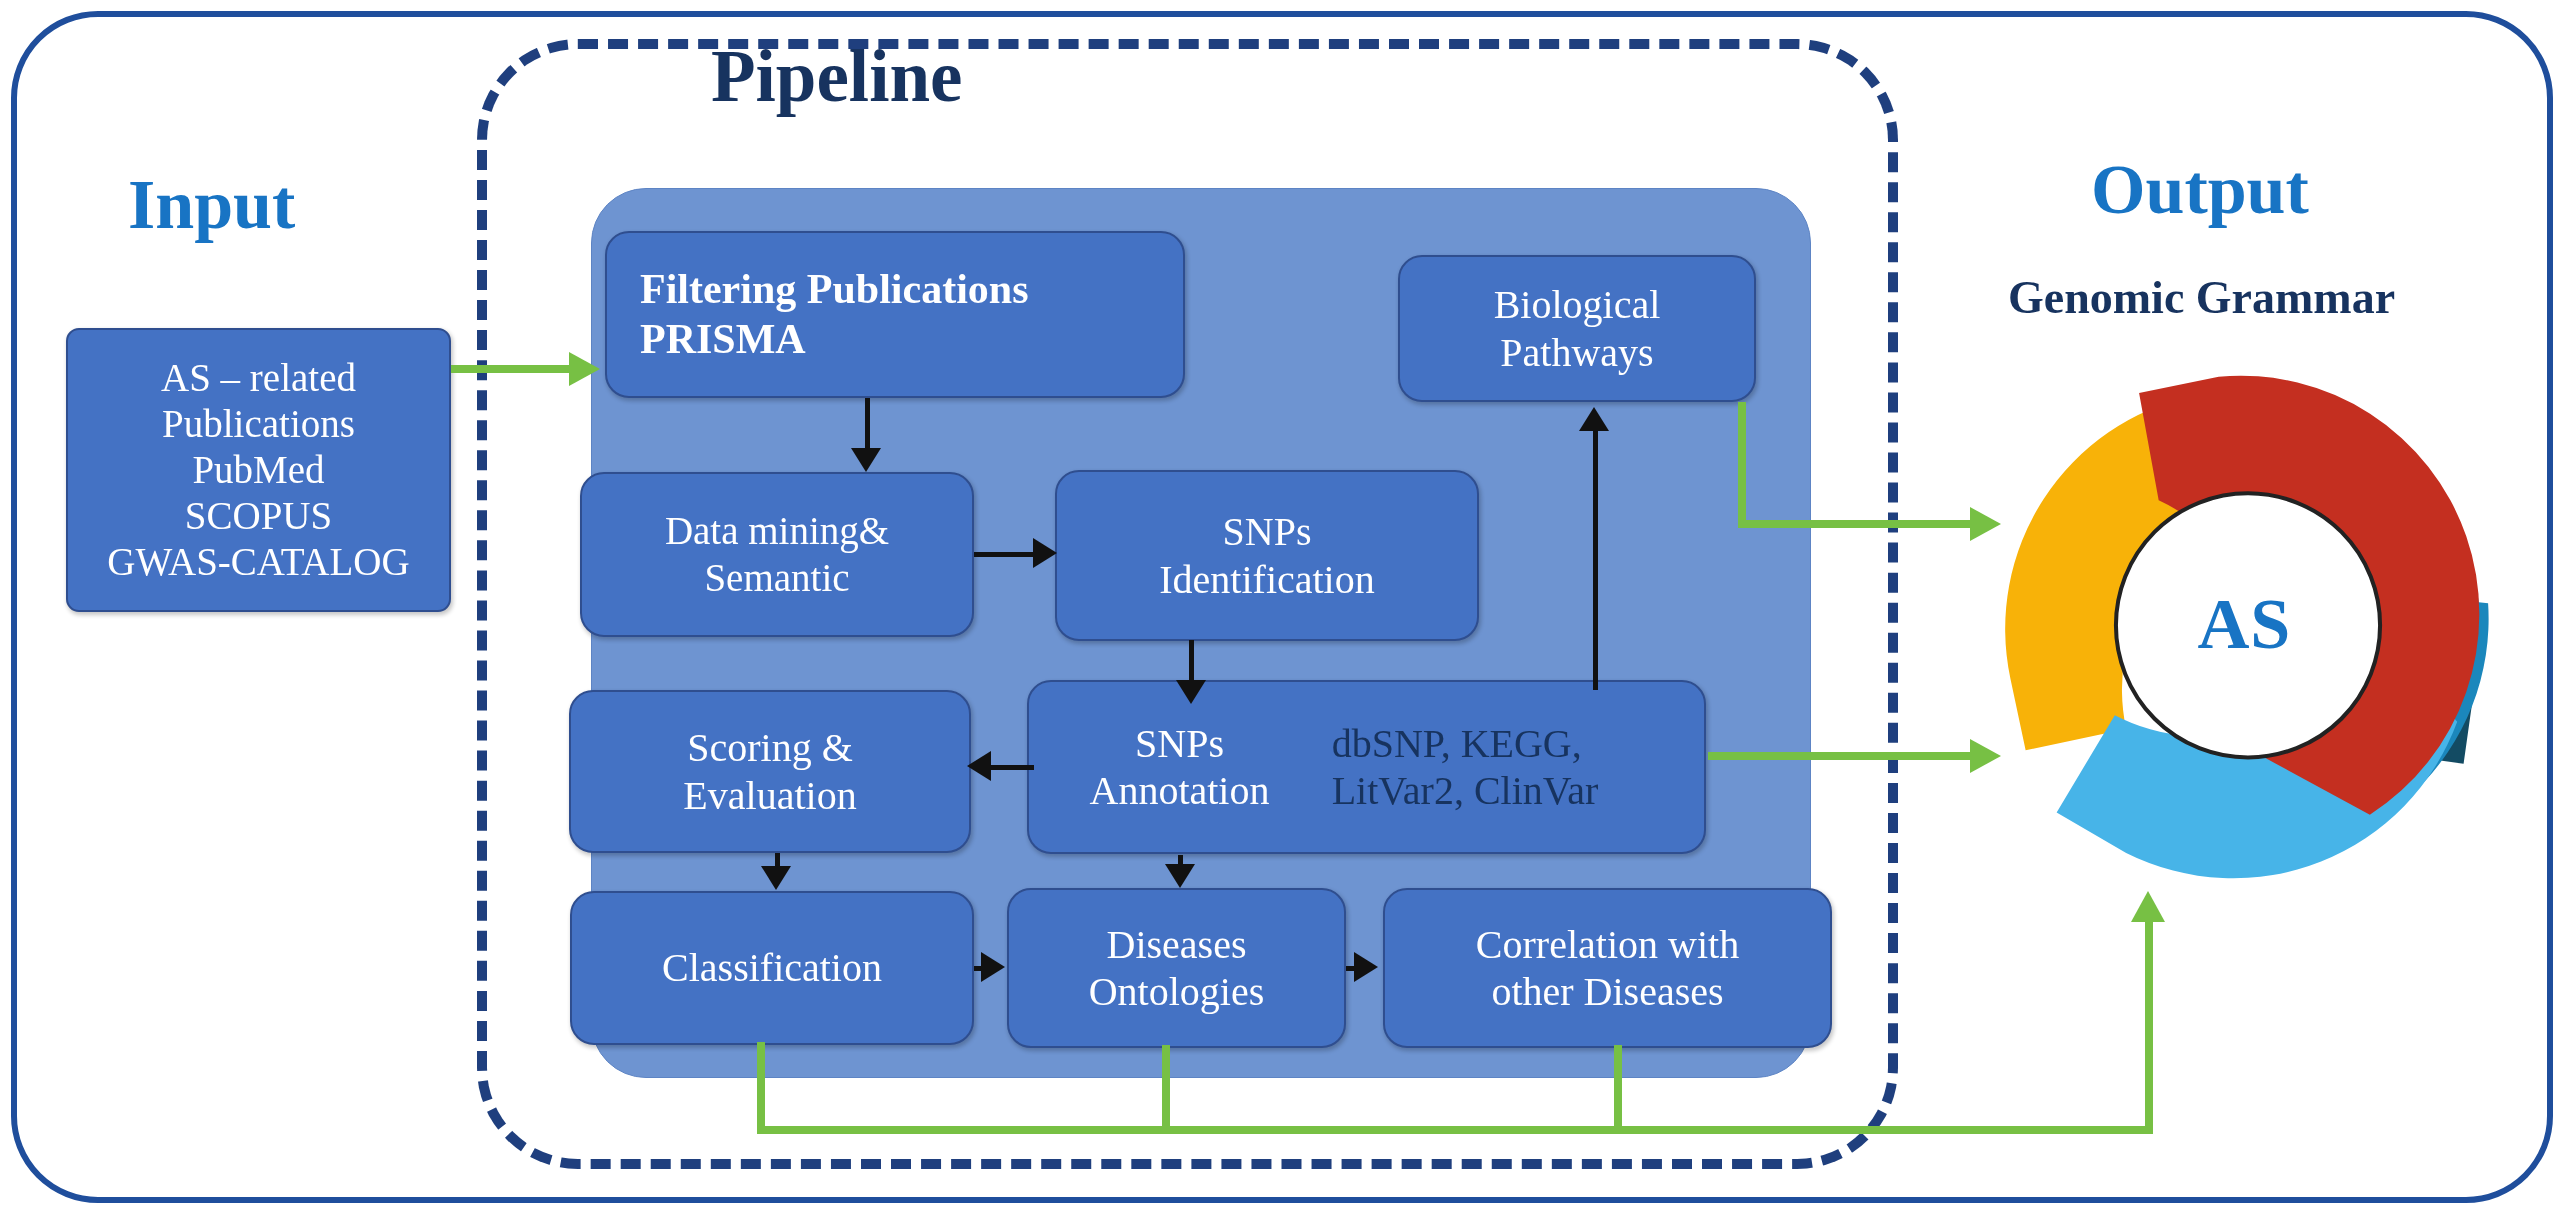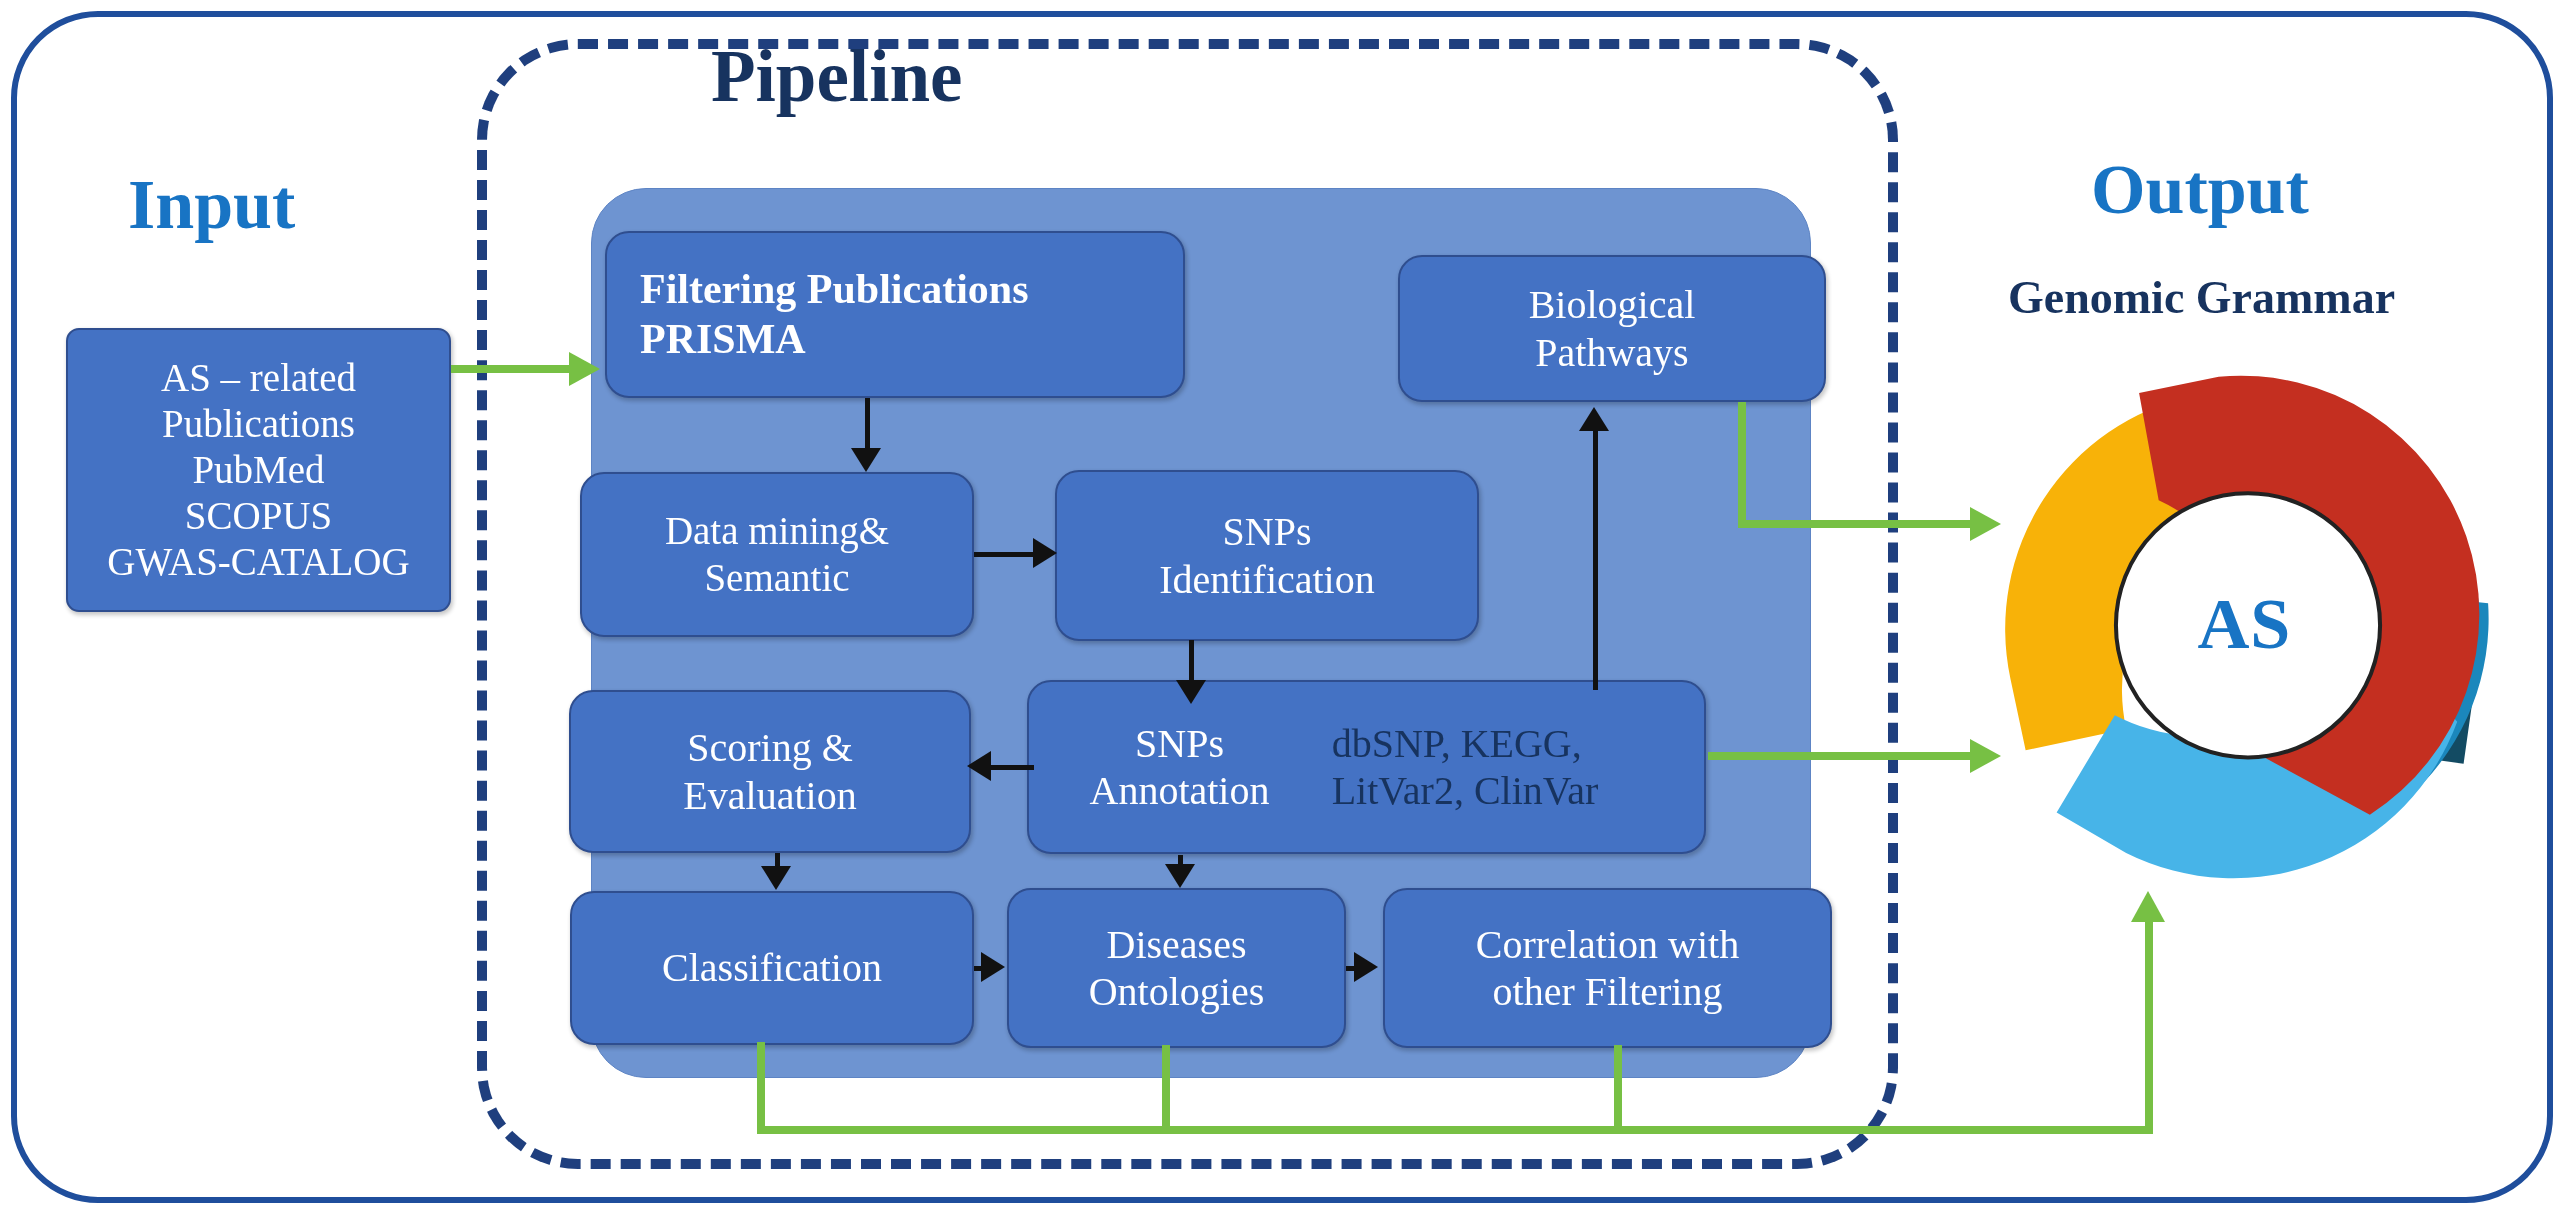--- a/index.html
+++ b/index.html
@@ -46,21 +46,21 @@
 
   
   #node-input{left:66px;top:328px;width:385px;height:284px;font-size:39px;border-radius:13px;}
 
   
   #node-filtering{left:605px;top:231px;width:580px;height:167px;
     justify-content:flex-start;text-align:left;font-weight:bold;font-size:42px;}
   #node-filtering .lines{padding-left:33px;}
 
   
-  #node-pathways{left:1398px;top:255px;width:428px;height:147px;font-size:40px;}
+  #node-pathways{left:1398px;top:255px;width:358px;height:147px;font-size:40px;}
 
   
   #node-datamining{left:580px;top:472px;width:394px;height:165px;font-size:39px;}
   
   #node-snpsid{left:1055px;top:470px;width:424px;height:171px;font-size:40px;}
 
   
   #node-scoring{left:569px;top:690px;width:402px;height:163px;font-size:40px;}
 
   
@@ -162,21 +162,21 @@
   <span class="lines">Classification</span>
 </div>
 
 <div class="node" id="node-ontologies">
   <span class="lines">Diseases
 Ontologies</span>
 </div>
 
 <div class="node" id="node-correlation">
   <span class="lines">Correlation with
-other Filtering</span>
+other Diseases</span>
 </div>
 
 <div class="bk-line" style="left:865px;top:398px;width:4.6px;height:51px;"></div>
 <div class="bk-arrow arrow-down" style="left:851px;top:448px;"></div>
 
 <div class="bk-line" style="left:974px;top:552px;width:61px;height:4.6px;"></div>
 <div class="bk-arrow arrow-right" style="left:1033px;top:538px;"></div>
 
 <div class="bk-line" style="left:1189px;top:640px;width:4.6px;height:44px;"></div>
 <div class="bk-arrow arrow-down" style="left:1176px;top:680px;"></div>

